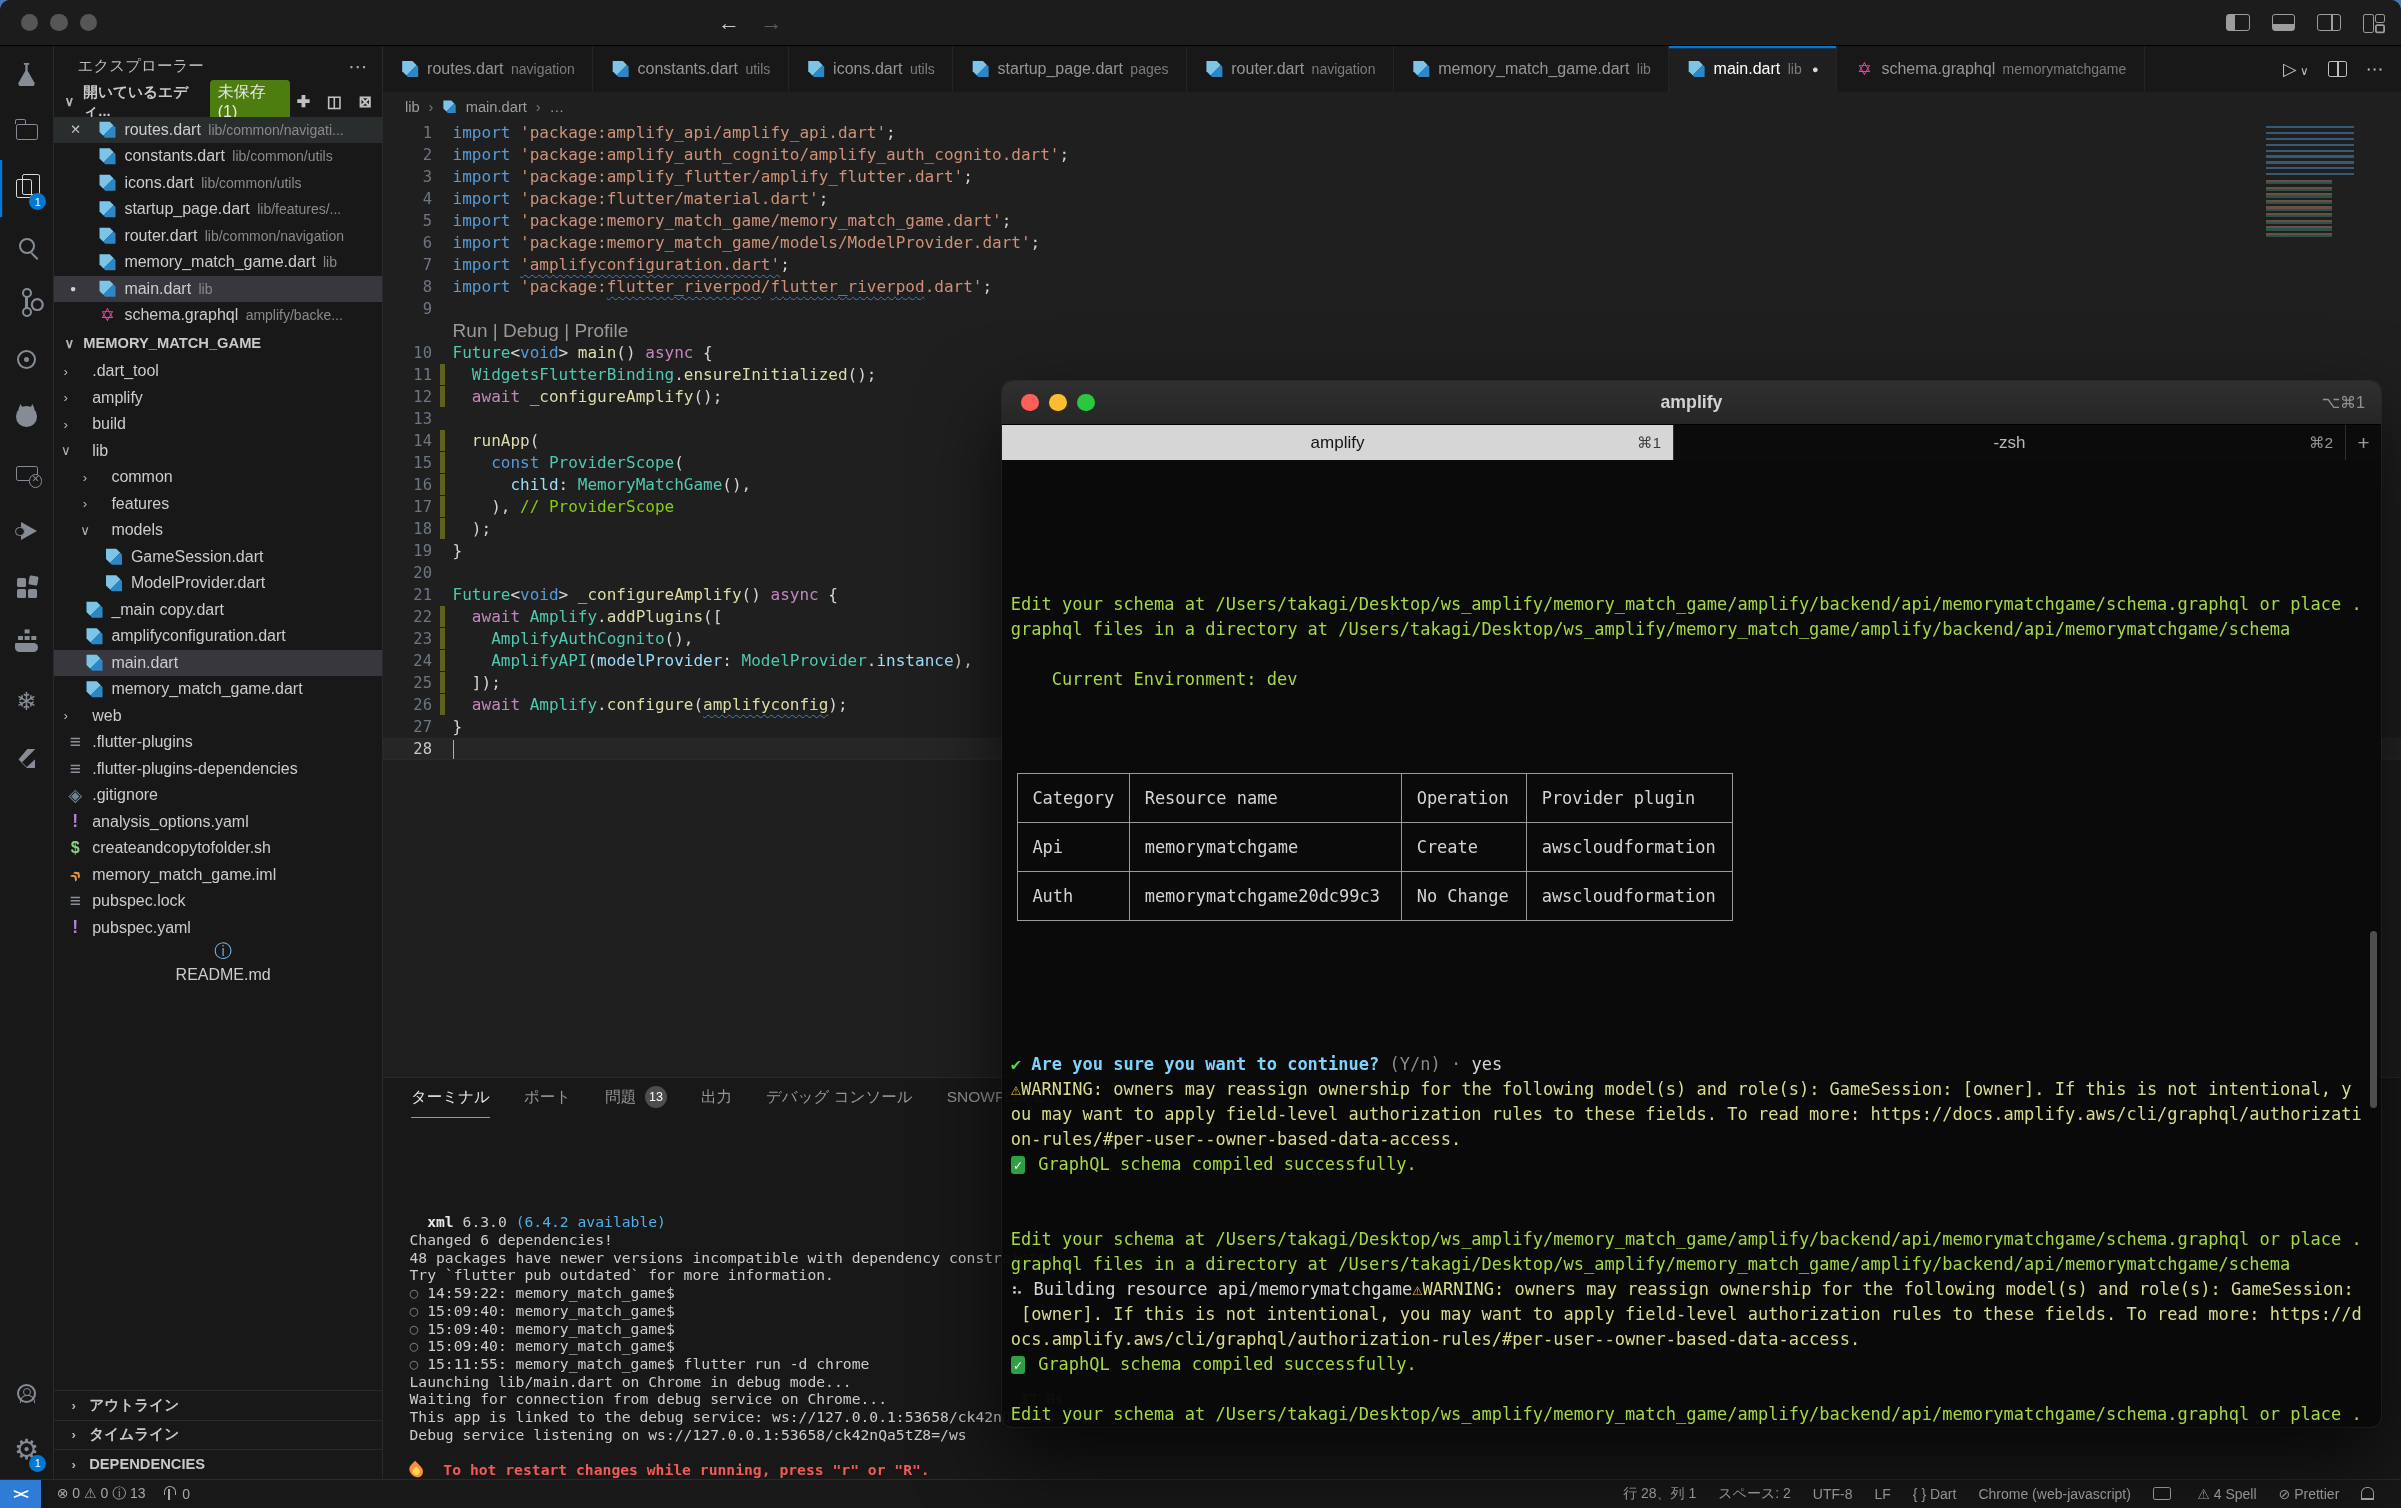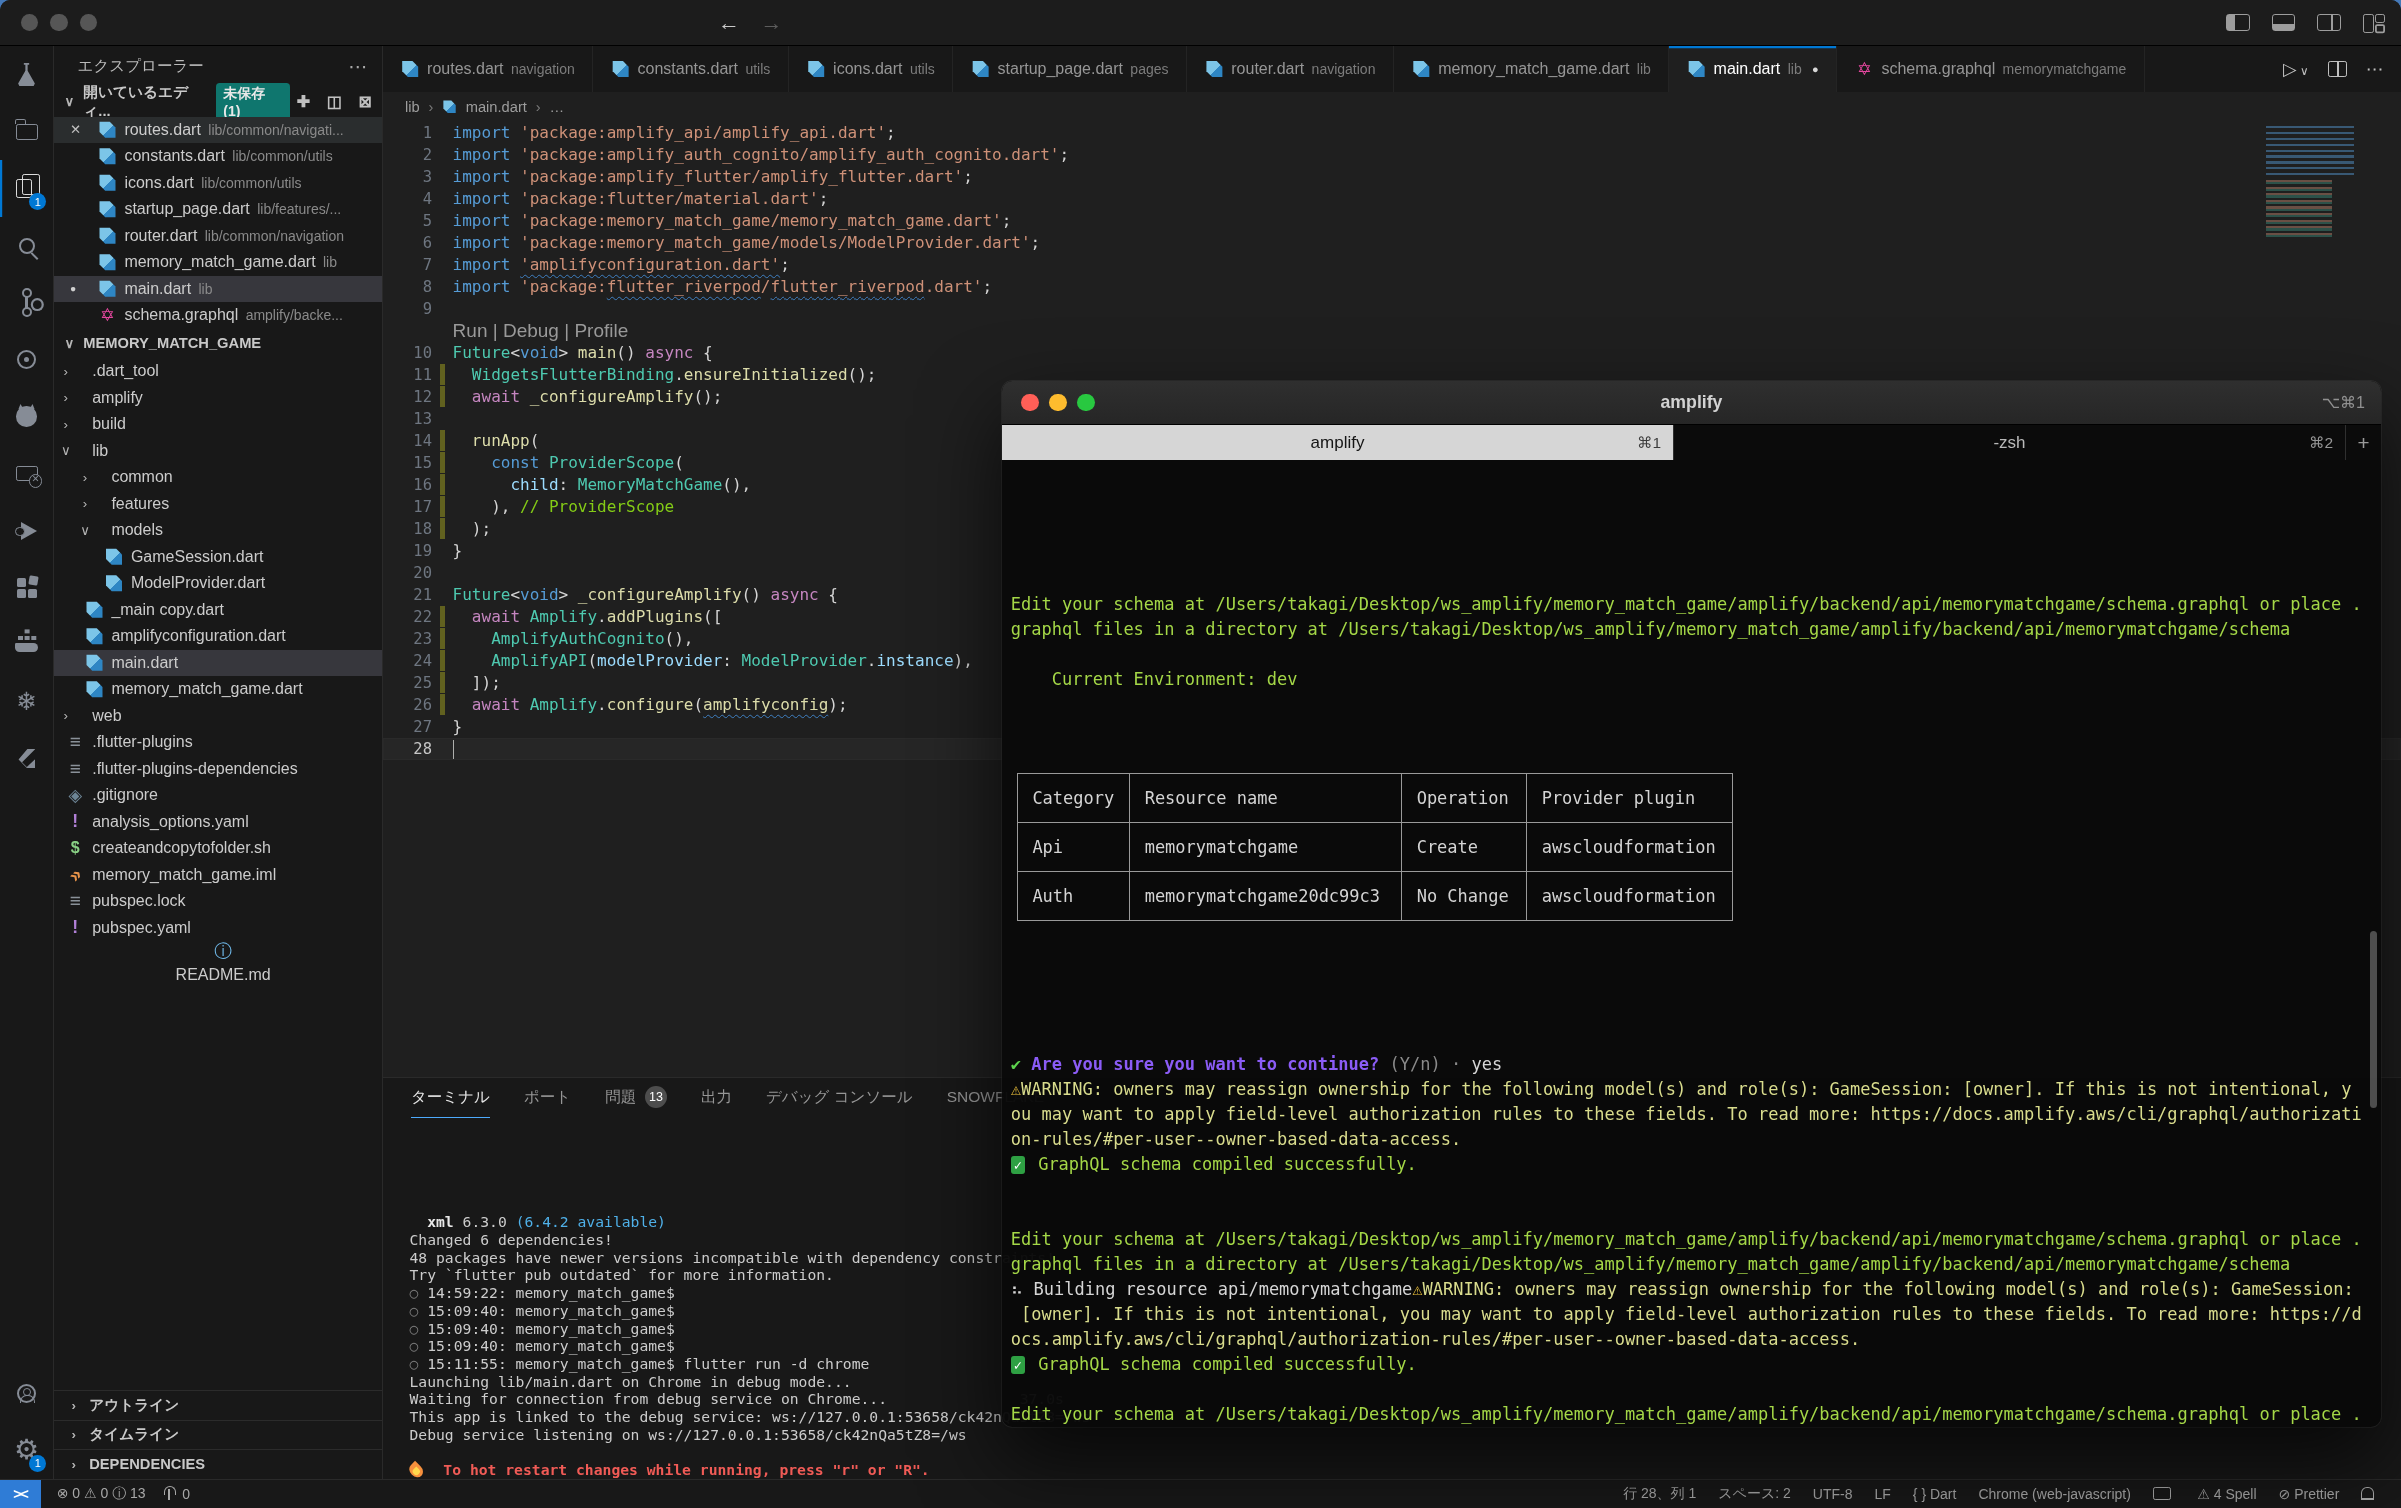--- a/index.html
+++ b/index.html
@@ -65,21 +65,21 @@
   .ic.account::before{content:"";position:absolute;left:4.4px;top:2.2px;width:5.9px;height:5.9px;border:1.8px solid currentColor;border-radius:50%}
   .ic.account::after{content:"";position:absolute;left:0.7px;top:9.6px;width:13.3px;height:6.6px;border:1.8px solid currentColor;border-bottom:none;border-radius:6.6px 6.6px 0 0}
   .ic.gear::before{content:"⚙";font-size:28px;line-height:1}
 
   
   .sidebar{width:329px;background:#181818;border-right:0.7px solid #2a2a2a;display:flex;flex-direction:column;color:#ccc;flex:none;position:relative}
   .sbtitle{height:41px;display:flex;align-items:center;padding:0 14.7px 0 23.6px;font-size:15.5px;color:#bbb}
   .sbtitle .dots{margin-left:auto;font-size:19px;color:#a9a9a9}
   .secthead{height:29.5px;display:flex;align-items:center;gap:4.4px;padding:0 7.4px 0 5.9px;font-size:14.7px;font-weight:bold;color:#c9c9c9;position:relative}
   .chevtxt{font-size:13.3px;color:#b5b5b5;width:19px;text-align:center;flex:none}
-  .badge-pill{background:#0f766e;color:#e8e8e8;border-radius:3.7px;padding:2.2px 7.4px;font-size:14px;font-weight:bold;margin-left:4.4px}
+  .badge-pill{background:#4d7c0f;color:#e8e8e8;border-radius:3.7px;padding:2.2px 7.4px;font-size:16px;font-weight:normal;margin-left:4.4px}
   .hicons{margin-left:auto;display:flex;gap:11.8px;color:#c0c0c0;font-size:16px}
   .hicons span{width:19px;text-align:center}
   .oerow{height:26.5px;display:flex;align-items:center;gap:7.4px;padding-left:44px;position:relative;font-size:16px}
   .oerow .oeclose{position:absolute;left:16px;font-size:13.3px;color:#c0c0c0}
   .oerow .oedot{position:absolute;left:16px;font-size:10.3px;color:#d0d0d0}
   .oerow.hover{background:#2a2d2e}
   .oerow.selected{background:#37373d}
   .flabel{white-space:nowrap}
   .fdesc{color:#8a8a8a;font-size:14px;white-space:nowrap;overflow:hidden;text-overflow:ellipsis}
   .fi{width:19px;height:19px;flex:none;display:flex;align-items:center;justify-content:center}
@@ -163,21 +163,21 @@
   .twname{color:#d2d2d2;font-size:17.7px;font-weight:bold}
   .twshort{position:absolute;right:16px;color:#909090;font-size:16px}
   .twtabs{height:35px;display:flex;background:#0b0b0b;flex:none}
   .twtab{flex:1;display:flex;align-items:center;justify-content:center;position:relative;color:#b9b9b9;font-size:17px;background:#0b0b0b;border-right:0.7px solid #303030}
   .twtab.active{background:#d6d6d6;color:#151515}
   .twkey{position:absolute;right:11.8px;font-size:15.5px;opacity:.8}
   .twplus{width:35px;display:flex;align-items:center;justify-content:center;color:#9a9a9a;font-size:20.6px}
   .twbody{flex:1;padding:7.4px 0 0 8.8px;font-family:"DejaVu Sans Mono",monospace;font-size:17px;line-height:25px;white-space:pre;overflow:hidden;position:relative}
   .tline{height:25px}
   .tk-g{color:#a4d747}.tk-tw{color:#d6d6d6}.tk-y{color:#d9dc8d}.tk-dim{color:#8a8a8a}
-  .tk-twb{color:#8b5cf6;font-weight:bold}
+  .tk-twb{color:#7dd3fc;font-weight:bold}
   .tk-chk{color:#5dd44e}
   .tk-warn{color:#f0c43c}
   .tk-okbox{background:#2ea043;color:#fff;border-radius:2.9px;padding:0.7px 2.9px;font-size:14px;margin-right:2.9px}
   .ttable{border-collapse:collapse;margin:5.9px 0 5.9px 5.9px;color:#d4d4d4}
   .ttable td{border:1.5px solid #9a9a9a;padding:0 14.7px;height:49px;font-size:17px}
   .ttable td.c1{width:112px}.ttable td.c2{width:272px}.ttable td.c3{width:125px}.ttable td.c4{width:206px}
   .twscroll{position:absolute;right:3.7px;top:471px;width:7.4px;height:177px;background:rgba(255,255,255,.28);border-radius:3.7px}
 </style>
 </head>
 <body>

